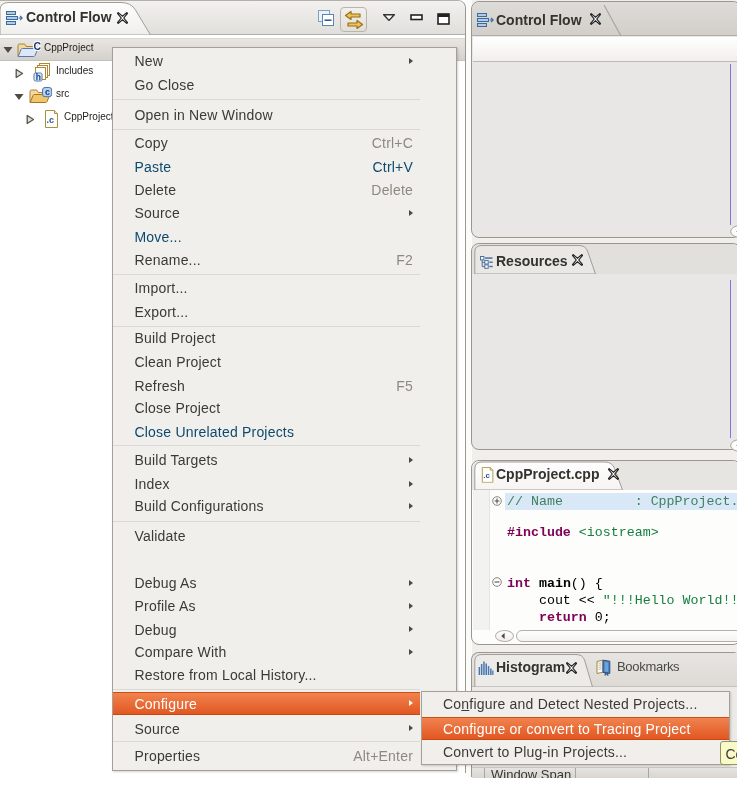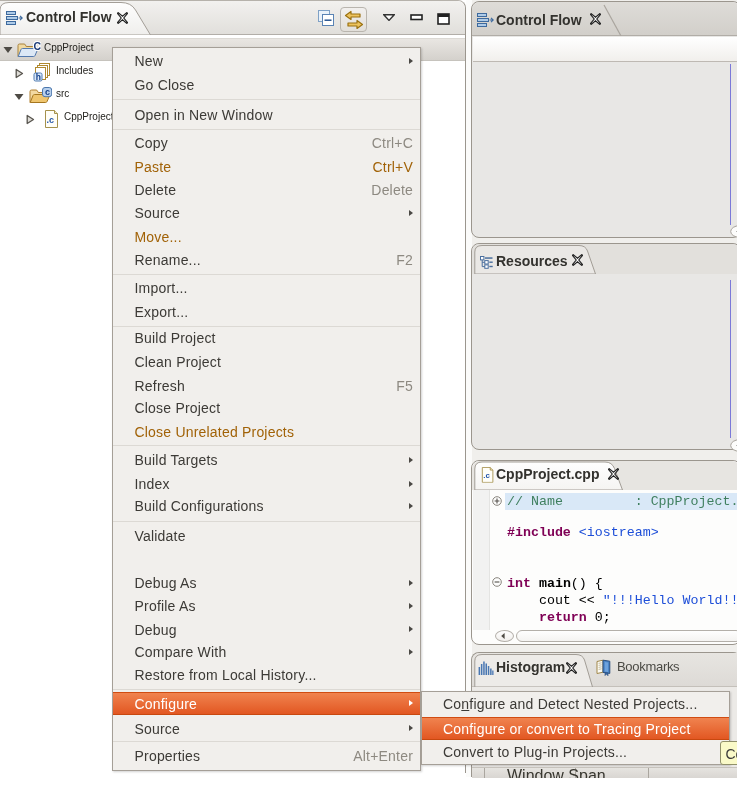--- a/index.html
+++ b/index.html
@@ -25,44 +25,44 @@
 .rpanel { position:absolute; left:471px; width:270px; background:#e8e7e5;
   border:1px solid #9b968e; border-radius:8px; }
 .blueline { position:absolute; left:257.5px; width:1.6px; background:#7b79d8; }
 .ovalbtn { position:absolute; left:258px; }
 #rp1 { top:1px; height:237px; }
 #rp2 { top:242.5px; height:207px; }
 #rp3 { top:459.5px; height:185px; background:#fdfdfc; }
 #rp4 { top:651.5px; height:125px; border-bottom:none; border-radius:8px 8px 0 0; background:#eceae7; }
 
 
-#menu { position:absolute; left:112px; top:47px; width:309px; height:724px;
+#menu { position:absolute; left:112px; top:47px; width:345px; height:724px;
   background:#f1efec; border:1px solid #a59f97; box-shadow:1px 1px 2px rgba(0,0,0,0.18); }
 .mi { position:absolute; left:0px; width:307px; height:23.4px; font-size:14px; letter-spacing:0.2px; color:#3c3a36; }
 .mi .lab { position:absolute; left:21.5px; top:3.4px; }
 .mi .acc { position:absolute; right:7px; top:3.4px; color:#8d8981; letter-spacing:0.2px; }
-.mi.dis .lab, .mi.dis .acc { color:#a16207; }
+.mi.dis .lab, .mi.dis .acc { color:#0c4a6e; }
 .msep { position:absolute; left:0px; width:307px; height:1px; background:#dcd9d4; }
 .arr { position:absolute; right:7px; top:8.2px; width:0; height:0;
   border-left:4.6px solid #4a4844; border-top:3.5px solid transparent; border-bottom:3.5px solid transparent; }
 .mi.hot { background:linear-gradient(#f0834f,#e25722); border-top:1px solid #d04c12; border-bottom:1px solid #c8480f; height:22.5px; }
 .mi.hot .lab { color:#fff; top:2.6px; }
 .mi.hot .arr { border-left-color:#fff; top:7.4px; }
 
 #submenu { position:absolute; left:421px; top:690.5px; width:309px; height:74px;
   background:#f1efec; border:1px solid #a59f97; box-shadow:1px 1px 2px rgba(0,0,0,0.18); }
 #submenu .lab { left:21px; }
 
 #tooltip { position:absolute; left:719.5px; top:740.5px; width:40px; height:24px;
   background:#fafac8; border:1px solid #90906a; border-radius:3px; font-size:14px; color:#3a3a38; }
 
 
 .code { font-family:"Liberation Mono",monospace; font-size:13.3px; white-space:pre; color:#000; }
 .kw { color:#7f0055; font-weight:bold; }
-.str { color:#1d4ed8; }
+.str { color:#15803d; }
 .cmt { color:#3f7f5f; }
 </style>
 </head>
 <body>
 
 <div id="lp">
   <div id="lp-tabrow">
     <div class="abs" style="left:0;top:0;">
         <svg width="162" height="34" viewBox="0 0 162 34">
 <defs>
@@ -340,21 +340,21 @@
 <path d="M8.8 3 L12 3.5 L12 13 L8.8 12.6 Z" fill="#6da2dc"></path>
 <path d="M9 13.6 L9 16.6 L10.5 15.1 L12 16.8 L12 14.1 Z" fill="#3a6ba8" stroke="#2c4f7e" stroke-width="0.6"></path>
 </svg>
       </div>
     <div class="abs" style="left:145px;top:6.5px;font-size:13px;color:#4b4a45;letter-spacing:-0.3px;">Bookmarks</div>
   </div>
   <div class="abs" style="left:0px;top:114px;width:270px;height:11px;background:linear-gradient(#e6e4e0,#d9d6d2);border-top:1px solid #c9c5bf;overflow:hidden;">
     <div class="abs" style="left:11.5px;top:0;width:1px;height:11px;background:#aaa69f;"></div>
     <div class="abs" style="left:102.5px;top:0;width:1px;height:11px;background:#aaa69f;"></div>
     <div class="abs" style="left:176px;top:0;width:1px;height:11px;background:#aaa69f;"></div>
-    <div class="abs" style="left:35px;top:-1px;font-size:16px;color:#37362f;">Window Span</div>
+    <div class="abs" style="left:19px;top:-1px;font-size:13px;color:#37362f;">Window Span</div>
   </div>
 </div>
 
 <div id="menu">
 <div class="mi" style="top:2.0px">
       <span class="lab">New</span>
       <span class="arr"></span>
     </div>
 <div class="mi" style="top:25.4px">
       <span class="lab">Go Close</span>

